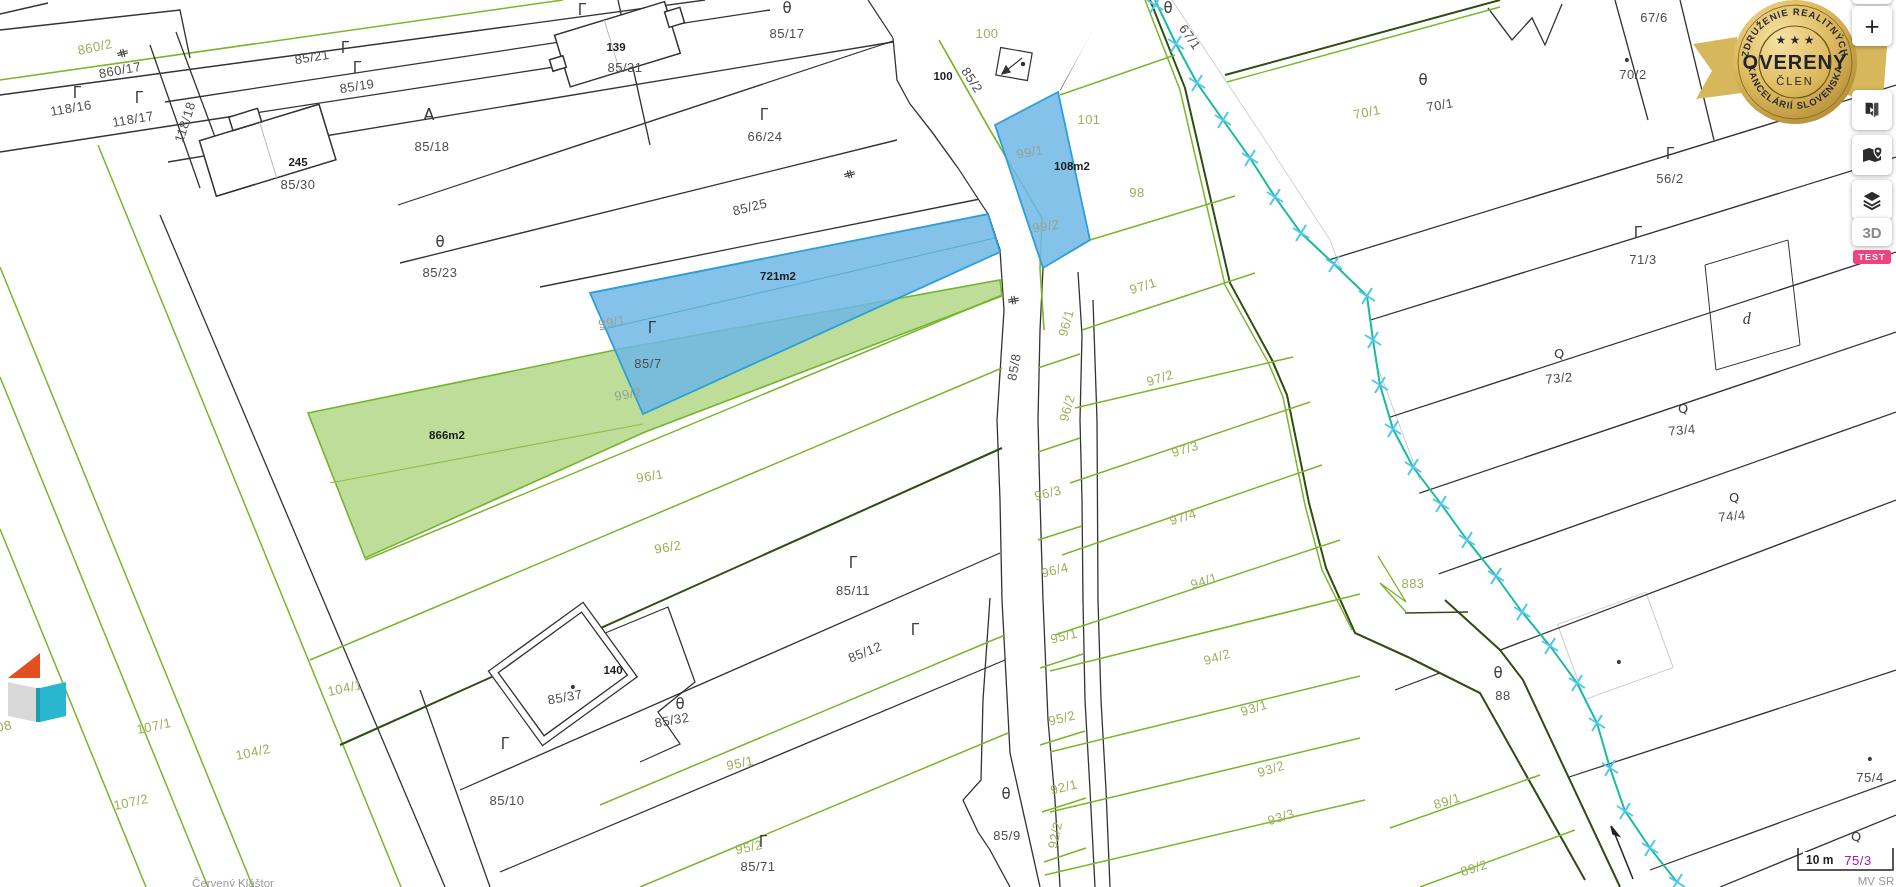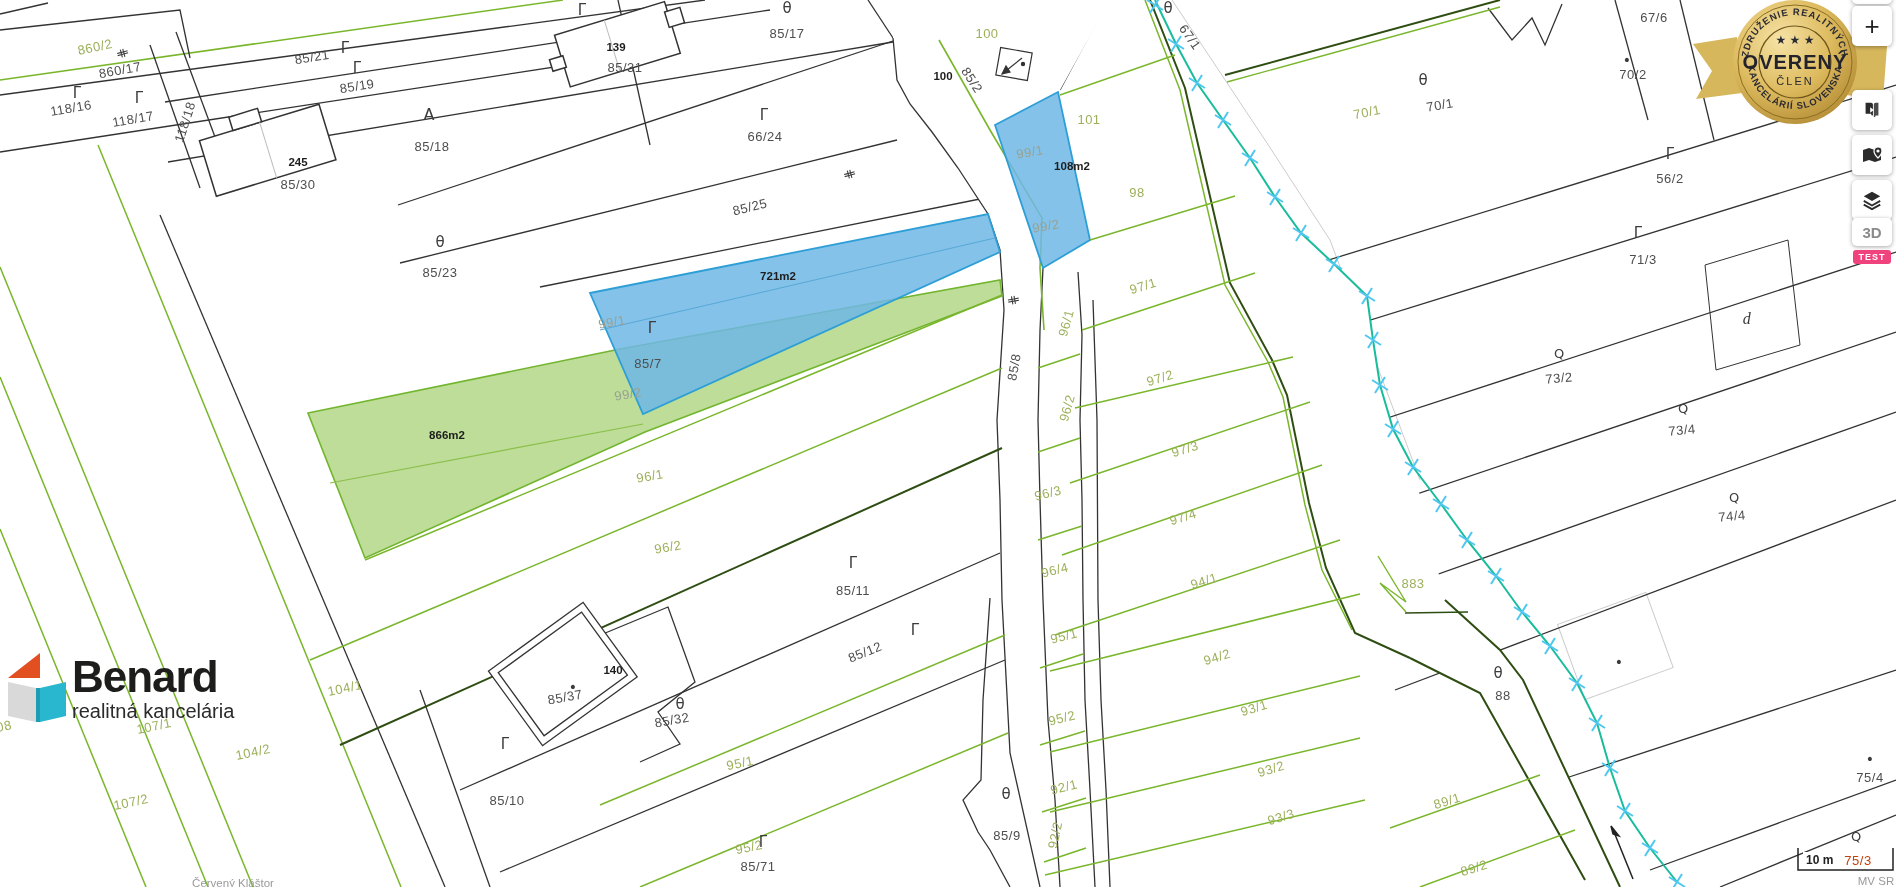--- a/index.html
+++ b/index.html
@@ -6,21 +6,21 @@
   #stage{position:relative;width:1896px;height:887px;overflow:hidden;background:#fff;
          font-family:"Liberation Sans",sans-serif;}
   #geom{position:absolute;left:0;top:0;}
   #labels{position:absolute;left:0;top:0;width:100%;height:100%;pointer-events:none;}
   .lbl{position:absolute;font:13px/1 "Liberation Sans",sans-serif;white-space:nowrap;
        transform:translate(-50%,-50%);letter-spacing:.5px;}
   .lbl.d{color:#4e4e4e;}
   .lbl.g{color:#9cb05b;}
   .lbl.m{color:#98a292;}
   .lbl.b{color:#1d1d1d;font-weight:bold;font-size:11.5px;letter-spacing:0;}
-  .lbl.lg{color:#c2410c;font-size:13px;}
+  .lbl.lg{color:#a21caf;font-size:13px;}
   .lbl.wm{color:#9a9a9a;font-size:11.5px;letter-spacing:0;}
   .lbl.it{font:italic 16px "Liberation Serif",serif;color:#3a3a3a;}
   .sym{position:absolute;color:#3c3c3c;font-family:"DejaVu Sans",sans-serif;
        transform:translate(-50%,-50%);line-height:1;}
   .mapbtn{position:absolute;width:40px;height:40px;background:#fff;border-radius:5px;
           box-shadow:0 1px 4px rgba(0,0,0,.35);display:flex;align-items:center;
           justify-content:center;cursor:pointer;}
   .mapbtn svg{display:block;}
   #btn-plus{left:1852px;top:6px;font:26px/1 "Liberation Sans",sans-serif;color:#222;}
   #btn-book{left:1852px;top:90px;}
@@ -425,18 +425,14 @@
   <div id="badge-test">TEST</div>
 
   <div id="logo">
     <svg width="62" height="100" viewBox="0 0 62 100">
       <polygon points="2,28 34,3 34,28" fill="#e25022"></polygon>
       <polygon points="2,32 30,38 30,72 2,66" fill="#d9d9d9"></polygon>
       <polygon points="34,38 60,32 60,66 34,72" fill="#29b6cf"></polygon>
       <polygon points="30,38 34,38 34,72 30,72" fill="#1d9cb4"></polygon>
     </svg>
   </div>
-  <div id="logo-text">
-    <div id="logo-name">Benard</div>
-    <div id="logo-tagline">realitná kancelária</div>
-  </div>
 
 </div>
 
 </body></html>

